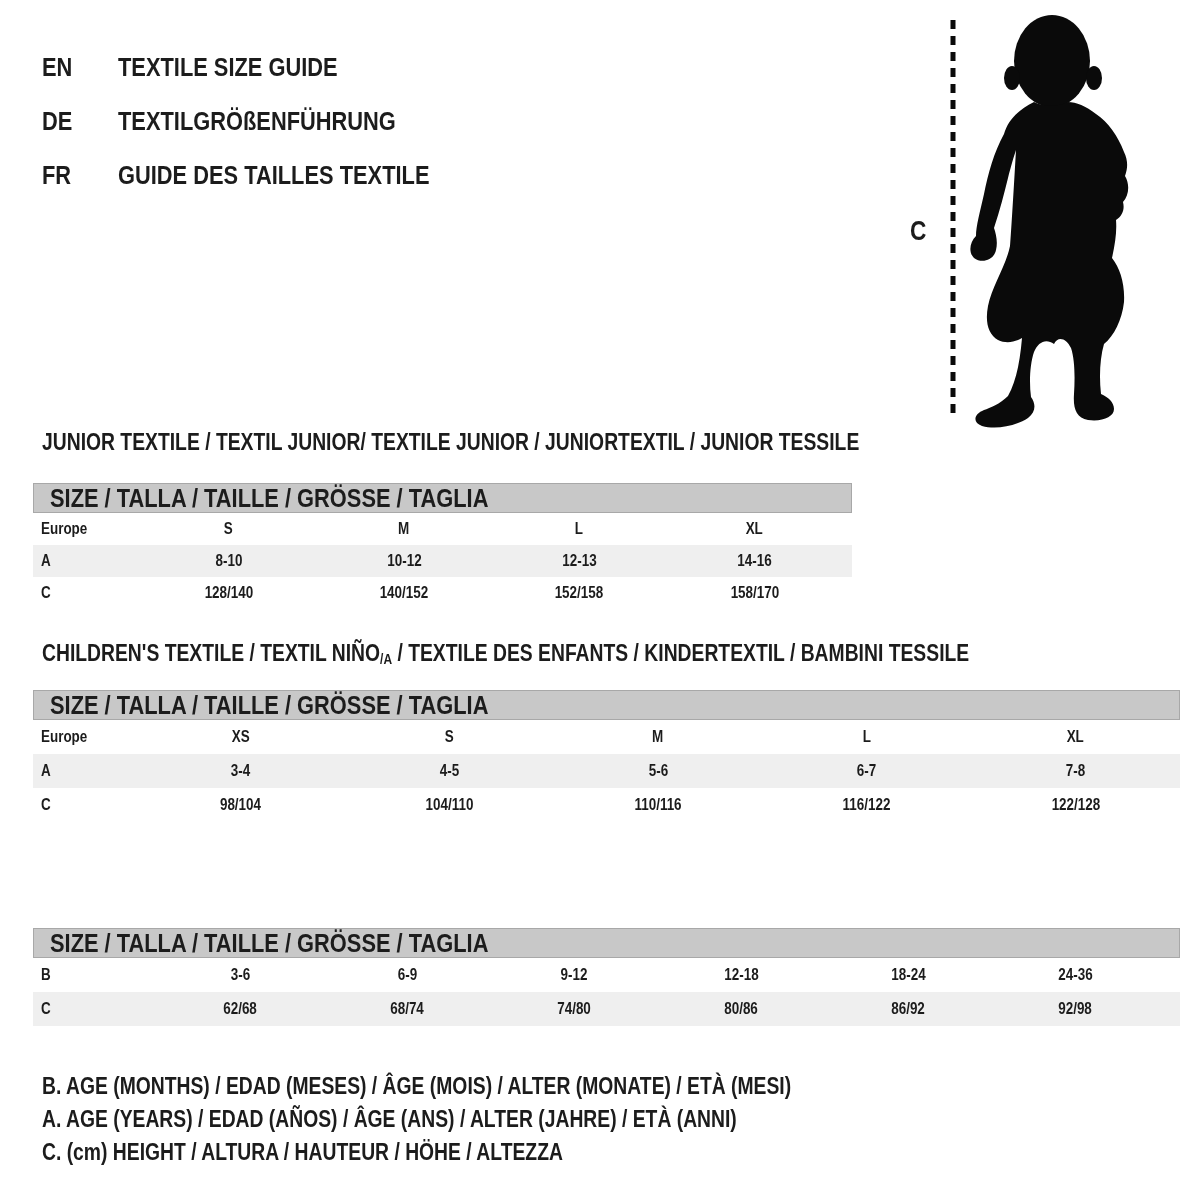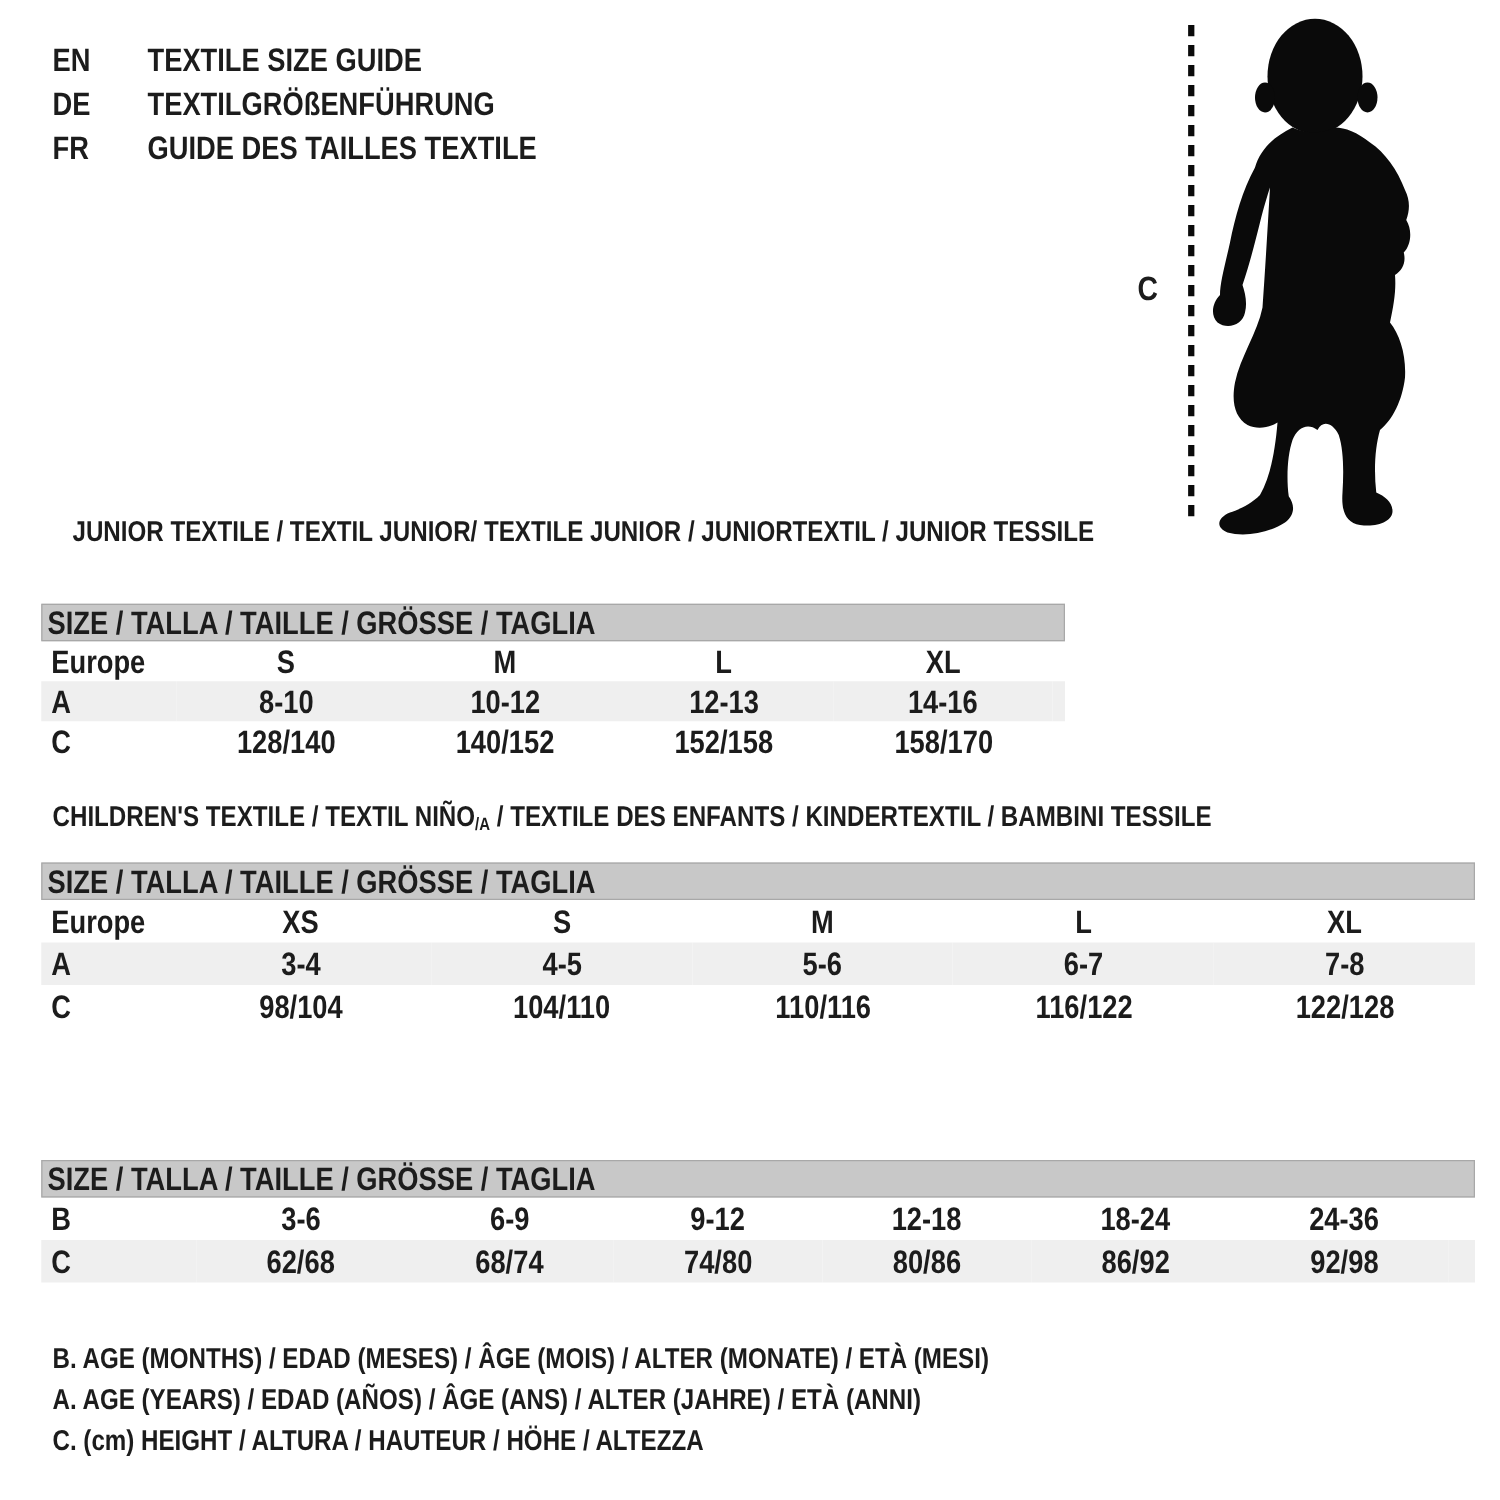--- a/index.html
+++ b/index.html
@@ -4,40 +4,40 @@
 <style>
   html,body{margin:0;padding:0;background:#fff;}
   .page{position:relative;width:1200px;height:1200px;background:#ffffff;overflow:hidden;
         font-family:"Liberation Sans","DejaVu Sans",sans-serif;font-weight:bold;color:#1c1c1c;}
   
   .cx{display:inline-block;transform:scaleX(.84);transform-origin:0 50%;white-space:nowrap;}
   .cxc{display:inline-block;transform:scaleX(.84);transform-origin:50% 50%;white-space:nowrap;}
   .abs{position:absolute;}
   
   .lang{left:42px;top:31px;font-size:26px;line-height:35px;}
-  .lang-row{display:block;}
+  .lang-row{display:block;margin-top:19px;}
   .lang-code{display:inline-block;width:76px;}
   
   .figure{left:900px;top:0;width:300px;height:430px;}
   .c-label{position:absolute;left:10px;top:216px;font-size:27px;}
   
   .sec-title{left:42px;font-size:23px;line-height:25px;}
-  .t-junior{top:413px;margin-left:16px;}
+  .t-junior{top:430px;}
   .t-children{top:641px;}
   .t-babies{top:851px;line-height:38px;}
   .sub{font-size:0.62em;position:relative;top:0.18em;}
   
   .tblwrap{left:33px;}
   .w-junior{top:483px;width:819px;}
   .w-children{top:690px;width:1147px;}
   .w-babies{top:928px;width:1147px;}
   .size-bar{height:28px;line-height:28px;background:#c8c8c8;border:1px solid #a8a8a8;
-            padding-left:4px;font-size:26px;}
+            padding-left:16px;font-size:26px;}
   table{border-collapse:collapse;table-layout:fixed;width:100%;}
-  td{padding:0;text-align:center;font-size:26px;height:32px;}
+  td{padding:0;text-align:center;font-size:16px;height:32px;}
   .rh34 td{height:34px;}
   td.lbl{text-align:left;padding-left:8px;}
   tr.stripe{background:#efefef;}
   
   .legend{left:42px;top:1070px;font-size:23px;line-height:33px;}
   .legend-line{display:block;}
 </style>
 </head>
 <body>
 

